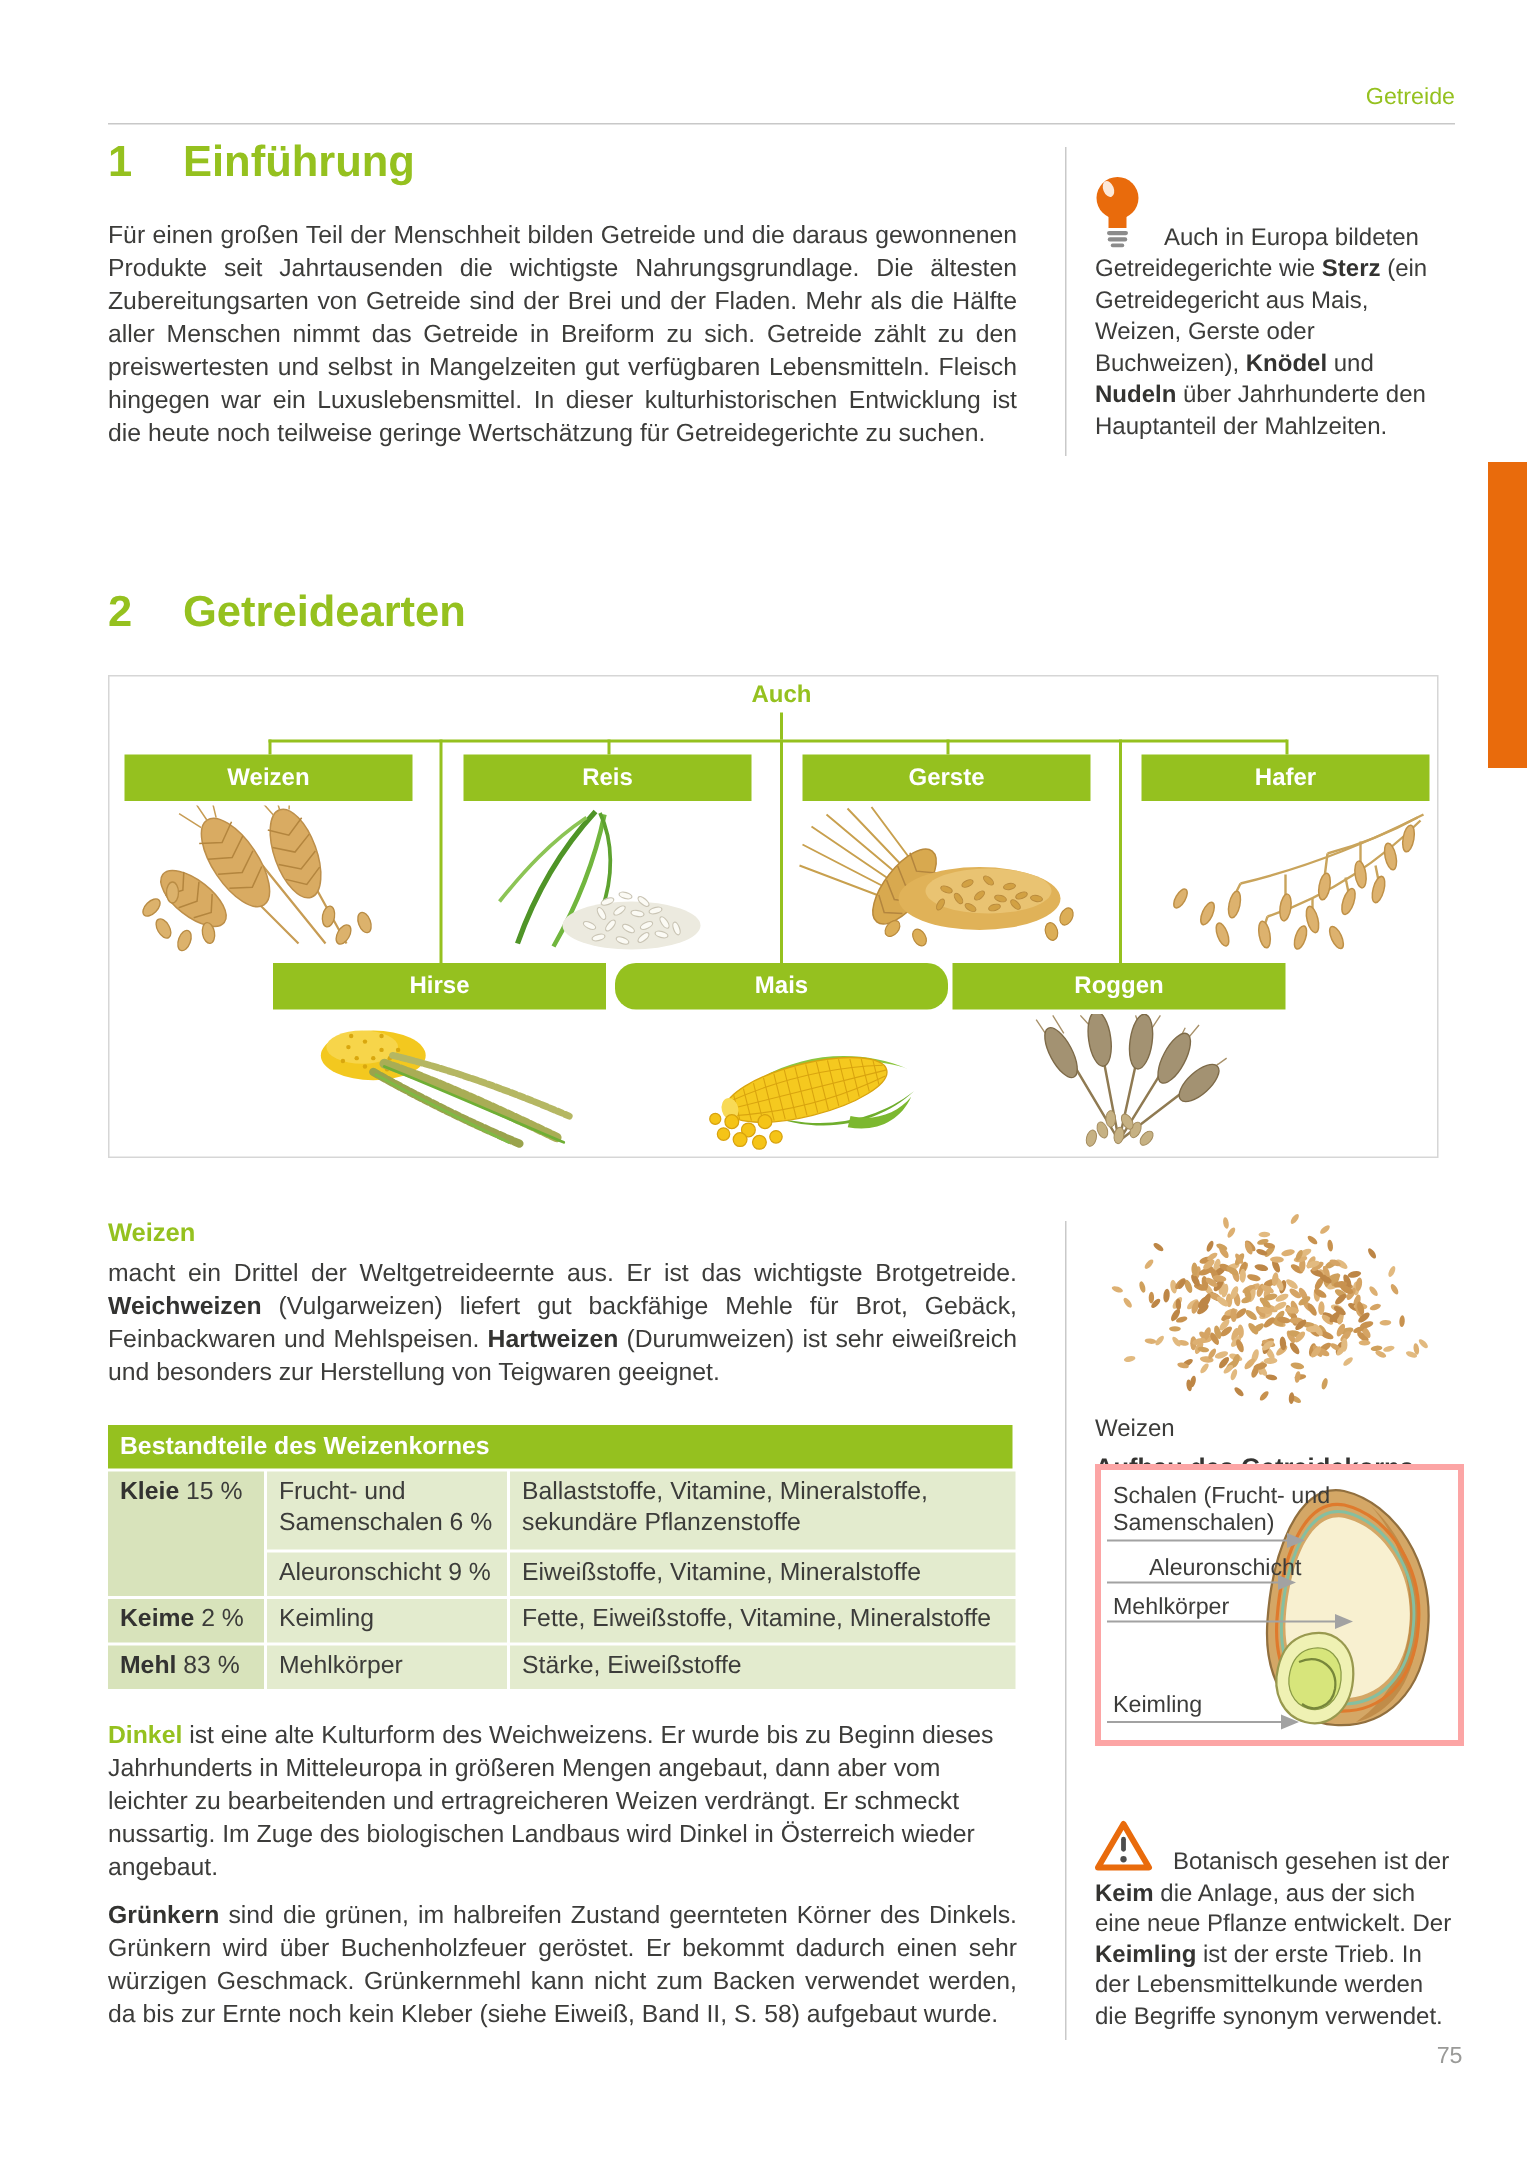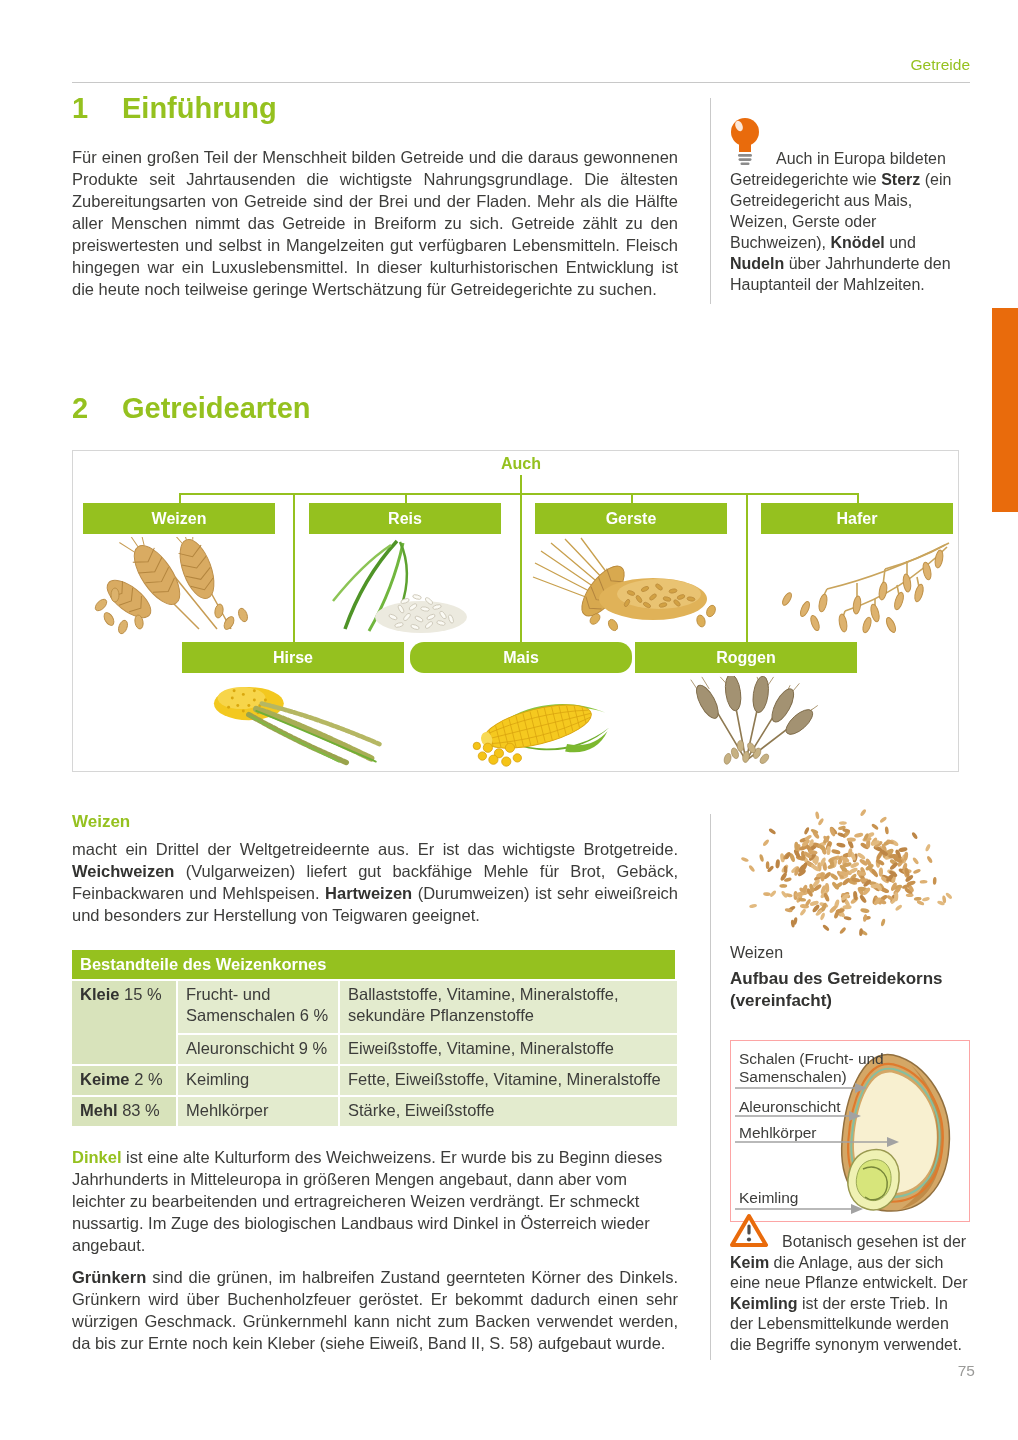--- a/index.html
+++ b/index.html
@@ -27,21 +27,21 @@
   .cimg{position:absolute;}
   
   .wtable{position:absolute;left:72px;top:950px;width:603px;font-size:16.5px;line-height:21px;}
   .thead{box-sizing:border-box;height:29px;background:#95c11f;color:#fff;font-weight:bold;padding:4px 8px 0;margin-bottom:2px;}
   .tgrid{display:grid;grid-template-columns:104px 160px 337px;grid-template-rows:52px 29px 29px 29px;gap:2px;background:#fff;}
   .c{background:#e3ebce;padding:3px 8px 0;box-sizing:border-box;}
   .c1{background:#d8e3bb;}
   
   .caption{position:absolute;font-size:16px;color:#3c3c3a;}
   .mtitle{position:absolute;font-size:17px;line-height:22px;font-weight:bold;color:#333331;width:240px;}
-  .aufbau{position:absolute;left:730px;top:1040px;width:238px;height:180px;border:1px solid #fca5a5;background:#fff;}
+  .aufbau{position:absolute;left:730px;top:976px;width:238px;height:180px;border:4px solid #fca5a5;background:#fff;}
   .albl{position:absolute;left:8px;font-size:15.5px;line-height:18px;color:#3c3c3a;}
   .pagenum{position:absolute;top:1362px;right:43px;font-size:15.5px;color:#9a9a98;}
 </style>
 </head>
 <body>
 
 <div class="page">
 
   <div class="running">Getreide</div>
   <div class="rule" style="left:72px;top:82px;width:898px;"></div>
@@ -585,21 +585,21 @@
           <polygon points="124,42 136,47 124,52" stroke="none"></polygon>
         <line x1="4" y1="75" x2="118" y2="75"></line>
           <polygon points="118,70 130,75 118,80" stroke="none"></polygon>
         <line x1="4" y1="101" x2="156" y2="101"></line>
           <polygon points="156,96 168,101 156,106" stroke="none"></polygon>
         <line x1="4" y1="168" x2="120" y2="168"></line>
           <polygon points="120,163 132,168 120,173" stroke="none"></polygon>
       </g>
     </svg>
     <div class="albl" style="top:9px;width:152px;">Schalen (Frucht- und Samenschalen)</div>
-    <div class="albl" style="top:57px;">Aleuronschicht</div>
+    <div class="albl" style="top:57px;margin-left:24px;">Aleuronschicht</div>
     <div class="albl" style="top:83px;">Mehlkörper</div>
     <div class="albl" style="top:148px;">Keimling</div>
   </div>
 
   <svg class="abs" style="left:729px;top:1213px;" width="40" height="36" viewBox="0 0 40 36">
     <path d="M20 3 L37 32 L3 32 Z" fill="#ffffff" stroke="#e96b0c" stroke-width="4" stroke-linejoin="round"></path>
     <rect x="18.4" y="11.5" width="3.2" height="10" rx="1.6" fill="#4d4d4d"></rect>
     <circle cx="20" cy="26.5" r="2.1" fill="#4d4d4d"></circle>
   </svg>
   <p class="mnote" style="top:1232px;left:730px;width:240px;text-indent:52px;line-height:20.5px;"><span>Botanisch gesehen ist der </span><b>Keim</b><span> die Anlage, aus der sich eine neue Pflanze entwickelt. Der </span><b>Keimling</b><span> ist der erste Trieb. In der Lebensmittelkunde werden die Begriffe synonym verwendet.</span></p>

